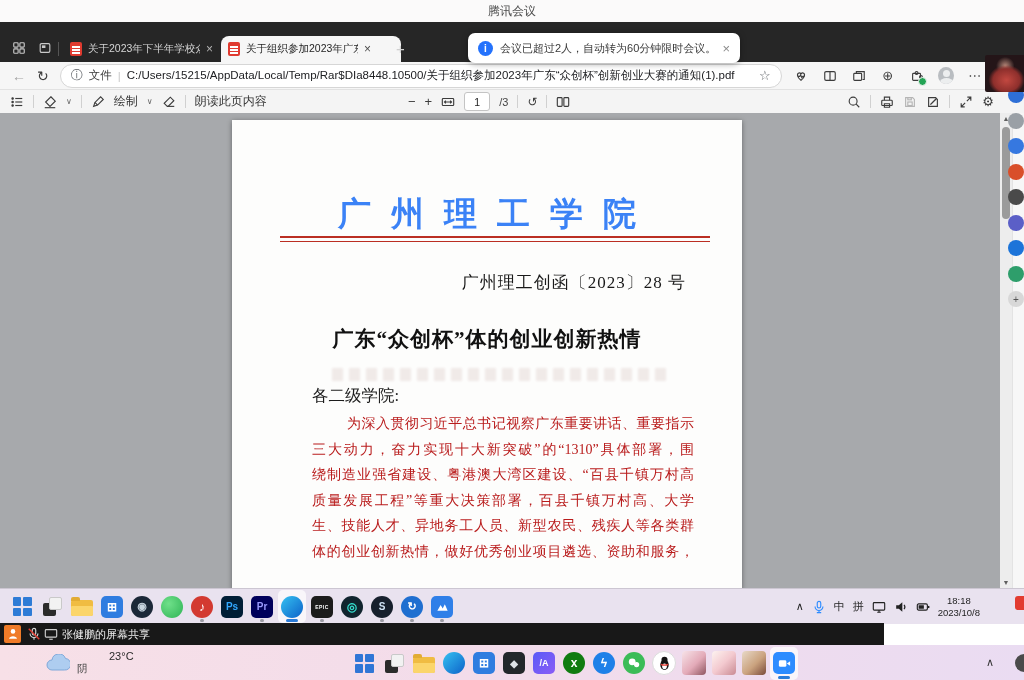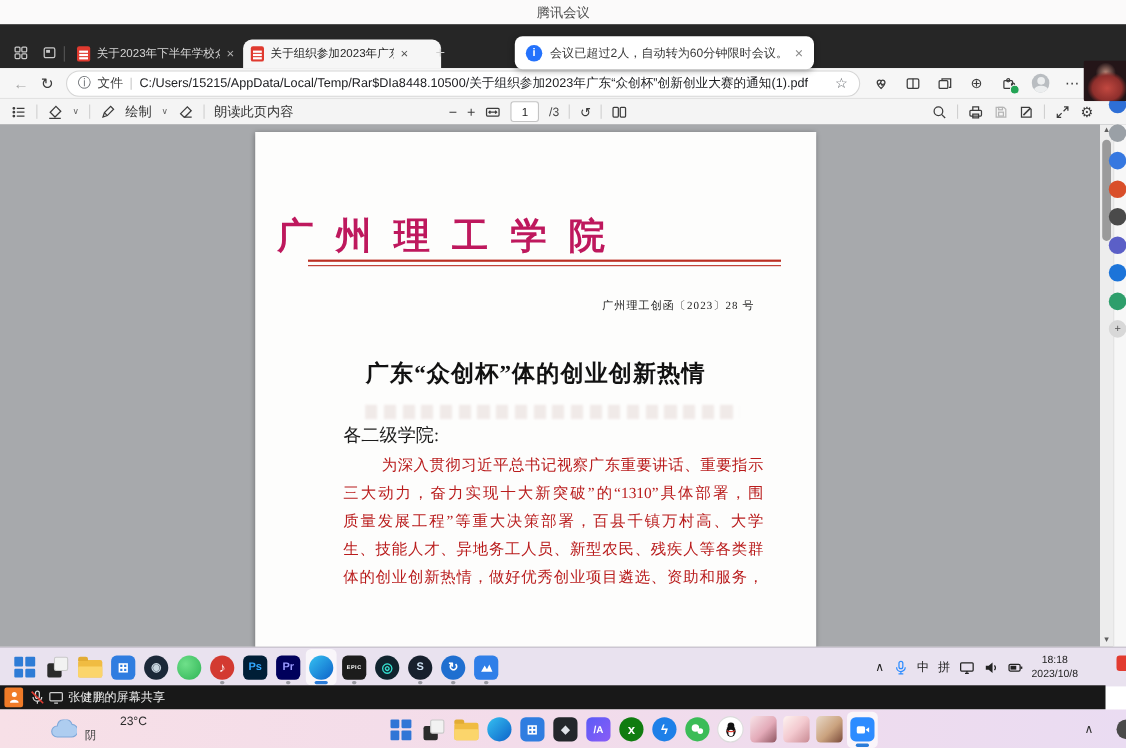--- a/index.html
+++ b/index.html
@@ -57,25 +57,25 @@
   .page-box{width:24px;height:17px;background:#fff;border:1px solid #c4c4c4;border-radius:3px;
     font-size:10.5px;text-align:center;color:#222;padding:0;font-family:"Liberation Sans",sans-serif;}
   .pg-total{font-size:11px;color:#444;}
   .tool-sep{width:1px;height:13px;background:#d0d0d0;}
   .dis{color:#b5b5b5;}
 
   
   .pdf-content{position:absolute;left:0;top:113px;width:1024px;height:475px;background:#a7a9ac;overflow:hidden;}
   .page{position:absolute;left:232px;top:7px;width:510px;height:470px;background:#fdfdfc;
     box-shadow:0 1px 5px rgba(0,0,0,.4);font-family:"Liberation Serif",serif;}
-  .letterhead{position:absolute;top:72px;left:0;right:0;text-align:left;color:#be185d;
+  .letterhead{position:absolute;top:72px;left:0;right:0;text-align:center;color:#3b82f6;
     font-size:33px;font-weight:bold;letter-spacing:20px;padding-left:20px;white-space:nowrap;}
   .redline{position:absolute;top:116px;left:48px;right:32px;height:3px;
     border-top:2px solid #bb2f23;border-bottom:1px solid #bb2f23;}
-  .docnum{position:absolute;top:151px;right:56px;font-size:10px;color:#1a1a1a;letter-spacing:1px;}
+  .docnum{position:absolute;top:151px;right:56px;font-size:17px;color:#1a1a1a;letter-spacing:1px;}
   .doc-title{position:absolute;left:0;right:0;text-align:center;font-size:21px;font-weight:bold;
     color:#111;letter-spacing:1px;}
   .bleed{position:absolute;top:248px;left:100px;right:70px;height:13px;opacity:.10;filter:blur(1px);
     background:repeating-linear-gradient(90deg,#8a4a42 0 11px,transparent 11px 17px);}
   .salutation{position:absolute;top:265px;left:80px;font-size:16.5px;color:#1c1c1c;}
   .doc-body{position:absolute;top:291px;left:80px;width:382px;}
   .doc-line{font-size:14px;color:#b91c1c;height:25.6px;line-height:25.6px;
     text-align:justify;text-align-last:justify;white-space:nowrap;}
   .doc-line.indent{padding-left:35px;width:347px;}
 
@@ -105,21 +105,21 @@
     border:1px solid #c9c9c9;border-radius:2px;box-sizing:border-box;}
   .ic-folder{width:22px;height:16px;position:relative;background:#f0bc42;border-radius:2px;margin-top:3px;}
   .ic-folder::before{content:"";position:absolute;top:-3px;left:0;width:9px;height:4px;background:#e2ac34;border-radius:2px 2px 0 0;}
   .ic-folder::after{content:"";position:absolute;bottom:0;left:0;right:0;height:10px;background:#fbd56b;border-radius:1px 1px 2px 2px;}
   .rt-tray{position:absolute;right:44px;top:0;height:35px;display:flex;align-items:center;gap:8px;color:#222;}
   .tray-txt{font-size:11px;color:#222;}
   .clock{font-size:9.5px;line-height:1.25;text-align:center;color:#1e1e1e;}
   .tray-red{position:absolute;left:1015px;top:596px;width:16px;height:14px;background:#e23b30;border-radius:3px;z-index:40;}
 
   
-  .share-bar{position:absolute;left:0;top:623px;width:1005px;height:22px;background:#181818;}
+  .share-bar{position:absolute;left:0;top:623px;width:884px;height:22px;background:#181818;}
   .share-person{position:absolute;left:4px;top:2px;width:17px;height:18px;background:#f07b28;border-radius:2px;
     display:flex;align-items:center;justify-content:center;}
   .share-ic{position:absolute;top:4px;width:14px;height:14px;}
   .share-label{position:absolute;left:62px;top:0;height:22px;line-height:22px;font-size:11px;color:#f0f0f0;}
 
   
   .local-taskbar{position:absolute;left:0;top:645px;width:1024px;height:35px;
     background:linear-gradient(90deg,#f7e0e7 0%,#f3dcea 45%,#eadcf2 100%);}
   .weather{position:absolute;left:46px;top:0;height:35px;display:flex;align-items:center;gap:7px;}
   .weather .w-temp{font-size:11px;color:#2b2b2b;margin-left:32px;}
@@ -329,20 +329,21 @@
     <div class="page">
       <div class="letterhead" id="letterhead">广州理工学院</div>
       <div class="redline"></div>
       <div class="docnum">广州理工创函〔2023〕28 号</div>
       <div class="doc-title" style="top:205px">广东“众创杯”体的创业创新热情</div>
       <div class="bleed"></div>
       <div class="salutation">各二级学院:</div>
       <div class="doc-body" id="doc-body">
           <div class="doc-line indent">为深入贯彻习近平总书记视察广东重要讲话、重要指示</div>
           <div class="doc-line">三大动力，奋力实现十大新突破”的“1310”具体部署，围</div>
+          <div class="doc-line">绕制造业强省建设、粤港澳大湾区建设、“百县千镇万村高</div>
           <div class="doc-line">质量发展工程”等重大决策部署，百县千镇万村高、大学</div>
           <div class="doc-line">生、技能人才、异地务工人员、新型农民、残疾人等各类群</div>
           <div class="doc-line">体的创业创新热情，做好优秀创业项目遴选、资助和服务，</div>
         </div>
     </div>
     <div class="sb-track"></div>
     <span class="sb-arrow" style="top:2px">▲</span>
     <span class="sb-arrow" style="bottom:2px">▼</span>
     <div class="sb-thumb"></div>
   </div>

